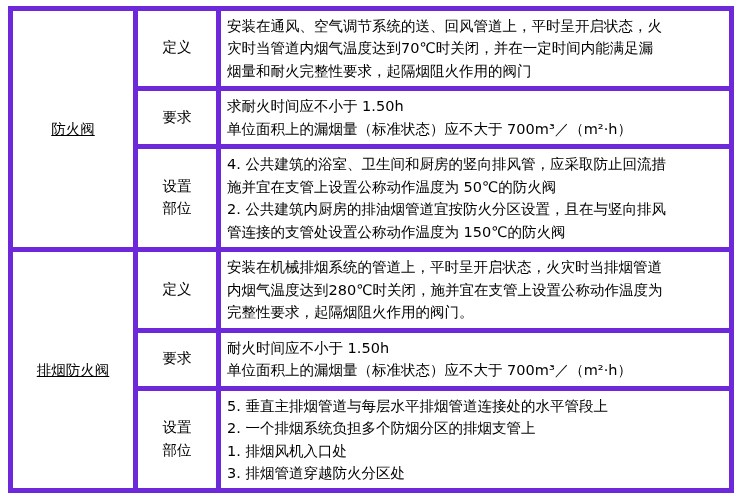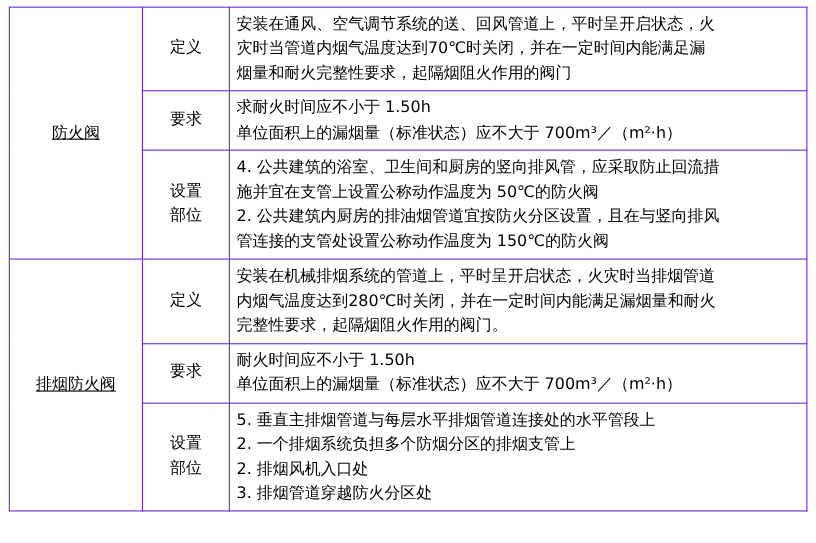--- a/index.html
+++ b/index.html
@@ -18,21 +18,21 @@
     height: 494px;
     box-sizing: border-box;
     padding: 6px 8px 6px 8px;
   }
   table.spec {
     width: 726px;
     border-collapse: collapse;
     table-layout: fixed;
   }
   table.spec td {
-    border: 1px solid #6d28d9;
+    border: 5px solid #6d28d9;
     vertical-align: middle;
     padding: 4px 6px;
     font-size: 14.5px;
     line-height: 1.55;
     margin-top: 28px;
   }
   td.cat {
     width: 108px;
     text-align: center;
     font-size: 15px;
@@ -90,38 +90,38 @@
           <span class="line">2. 公共建筑内厨房的排油烟管道宜按防火分区设置，且在与竖向排风</span>
           <span class="line">管连接的支管处设置公称动作温度为 150℃的防火阀</span>
         </td>
       </tr>
 
       <tr>
         <td class="cat" rowspan="3">排烟防火阀</td>
         <td class="field">定义</td>
         <td class="content">
           <span class="line">安装在机械排烟系统的管道上，平时呈开启状态，火灾时当排烟管道</span>
-          <span class="line">内烟气温度达到280℃时关闭，并在一定时间内能满足漏烟量和耐火</span>
+          <span class="line">内烟气温度达到280℃时关闭，施并宜在支管上设置公称动作温度为</span>
           <span class="line">完整性要求，起隔烟阻火作用的阀门。</span>
         </td>
       </tr>
       <tr>
         <td class="field">要求</td>
         <td class="content">
           <span class="line">耐火时间应不小于 1.50h</span>
           <span class="line nowrapline">单位面积上的漏烟量（标准状态）应不大于 700m³／（m²·h）</span>
         </td>
       </tr>
       <tr>
         <td class="field">
           <span class="line">设置</span>
           <span class="line">部位</span>
         </td>
         <td class="content">
           <span class="line">5. 垂直主排烟管道与每层水平排烟管道连接处的水平管段上</span>
           <span class="line">2. 一个排烟系统负担多个防烟分区的排烟支管上</span>
-          <span class="line">2. 排烟风机入口处</span>
+          <span class="line">1. 排烟风机入口处</span>
           <span class="line">3. 排烟管道穿越防火分区处</span>
         </td>
       </tr>
     </tbody>
   </table>
 </div>
 
 </body></html>

